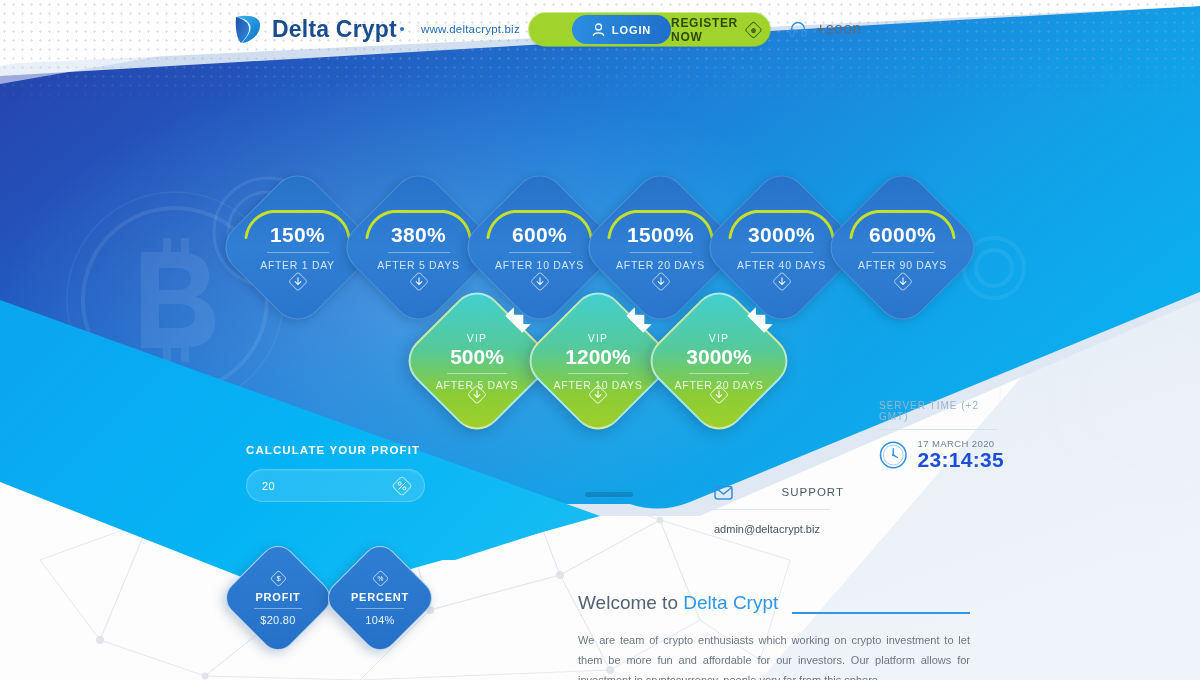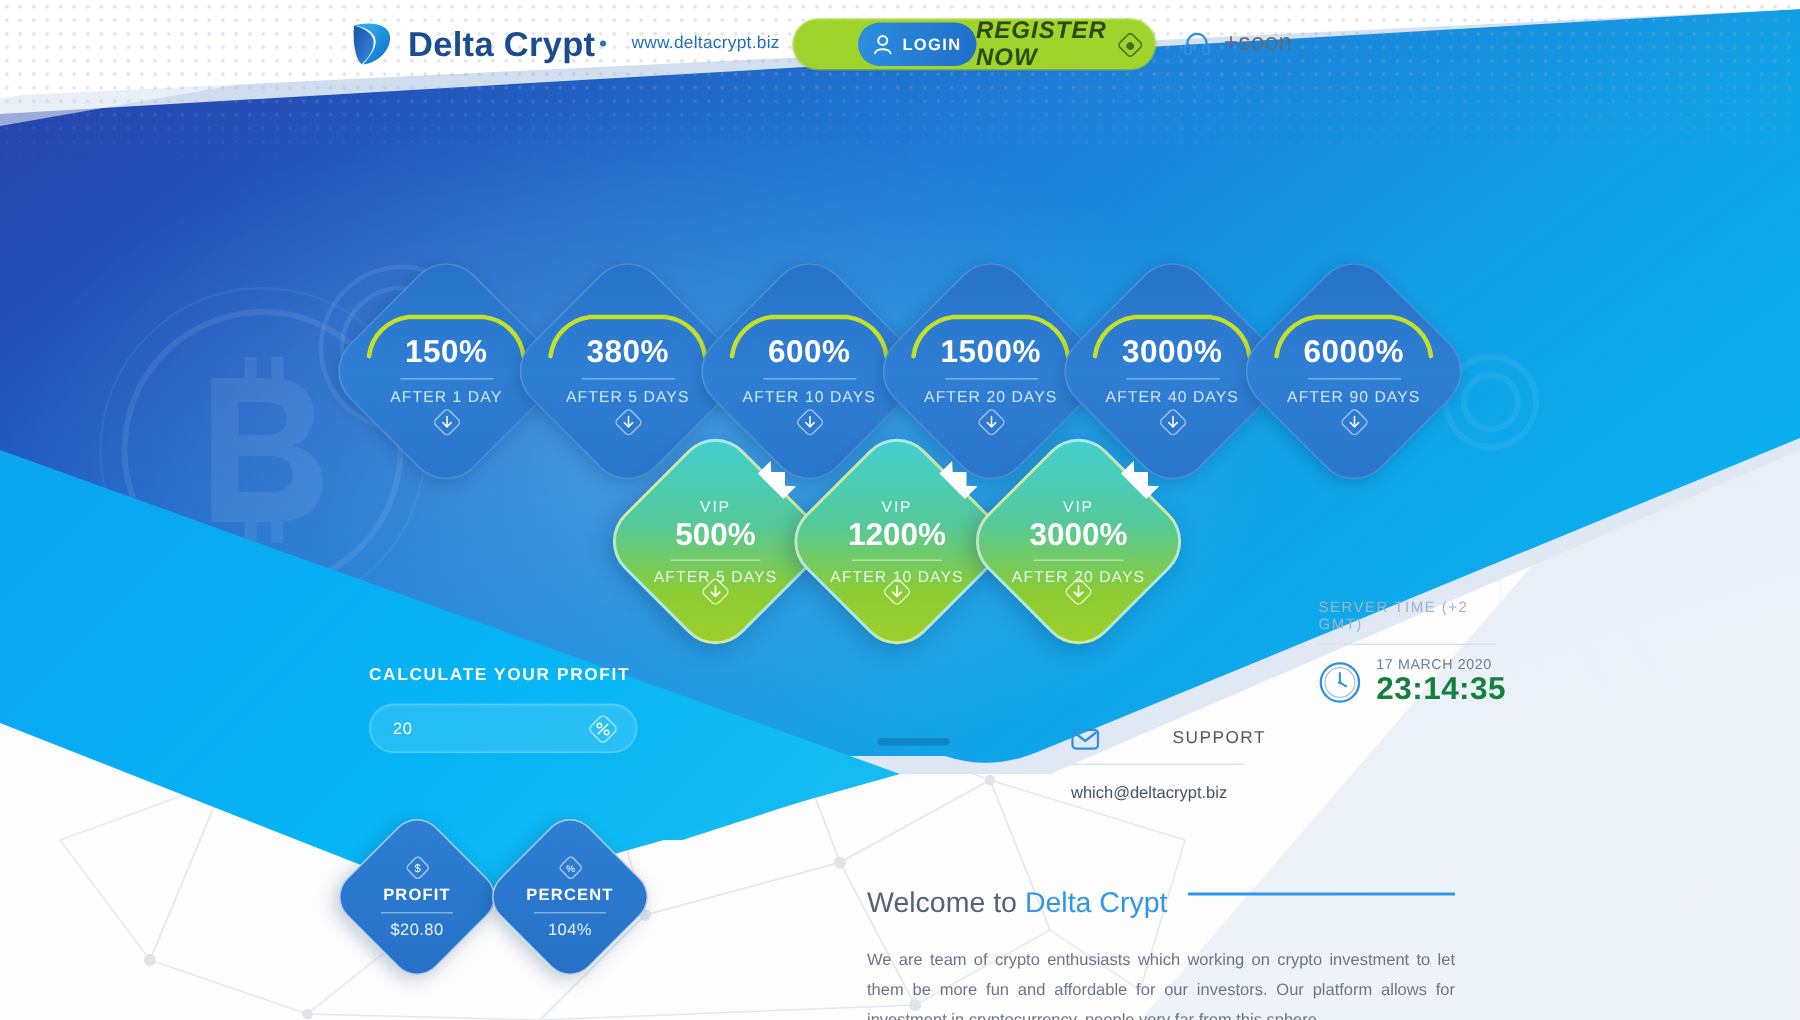--- a/index.html
+++ b/index.html
@@ -43,22 +43,22 @@
   }
   .login-btn{
     width:122px; height:29px; border-radius:15px;
     background:linear-gradient(95deg,#2b8fe0 0%,#1f6ec9 100%);
     display:flex; align-items:center; justify-content:center; gap:7px;
     color:#fff; font-size:11px; font-weight:700; letter-spacing:.9px;
     cursor:pointer; border:none;
   }
   .register-btn{
     flex:1; height:29px; display:flex; align-items:center; justify-content:center;
-    color:#2d4a10; font-size:16px; font-weight:700; letter-spacing:.7px;
-    cursor:pointer; background:transparent; border:none; padding-right:30px;font-style:italic;
+    color:#2d4a10; font-size:12px; font-weight:700; letter-spacing:.7px;
+    cursor:pointer; background:transparent; border:none; padding-right:30px;
   }
   .reg-diamond{
     position:absolute; right:8px; top:50%; transform:translateY(-50%) rotate(45deg);
     width:13px; height:13px; border:1.4px solid #4b6b18; border-radius:3px;
   }
   .reg-diamond::after{
     content:""; position:absolute; left:50%; top:50%; width:5px; height:5px;
     transform:translate(-50%,-50%); border-radius:50%; background:#4b6b18;
   }
   .phone-wrap{ position:absolute; left:789px; top:20px; display:flex; align-items:center; gap:9px; }
@@ -135,30 +135,30 @@
   .res-label{ font-size:11px; font-weight:700; color:#fff; letter-spacing:.8px; }
   .res-rule{ width:48px; height:1px; background:rgba(255,255,255,.42); margin:5px 0 5px; }
   .res-val{ font-size:11px; color:#eaf4ff; letter-spacing:.3px; }
 
   
   .servertime{ position:absolute; left:879px; top:400px; width:125px; z-index:28; }
   .st-title{ font-size:10px; color:#9fb4c9; letter-spacing:1px; }
   .st-rule{ width:118px; height:1px; background:#d6e1ec; margin:7px 0 8px; }
   .st-row{ display:flex; align-items:center; gap:10px; }
   .st-date{ font-size:9.5px; color:#6d7f92; letter-spacing:.4px; }
-  .st-clock{ font-size:21px; font-weight:700; color:#15803d; letter-spacing:.3px; line-height:1.05;text-align:right; }
+  .st-clock{ font-size:21px; font-weight:700; color:#1d4ed8; letter-spacing:.3px; line-height:1.05;text-align:right; }
 
   .support{ position:absolute; left:714px; top:484px; width:130px; z-index:28; }
   .sup-head{ display:flex; align-items:center; gap:9px;justify-content:space-between; }
   .sup-title{ font-size:11.5px; color:#4a5866; letter-spacing:1px; }
   .sup-rule{ width:116px; height:1px; background:#dde5ee; margin:9px 0 9px; }
   .sup-mail{ font-size:11px; color:#46525f; }
 
   .welcome{ position:absolute; left:578px; top:592px; width:392px; z-index:28; }
-  .wel-head{ display:flex; align-items:flex-start; gap:14px; }
+  .wel-head{ display:flex; align-items:flex-end; gap:14px; }
   .wel-t1{ font-size:19px; color:#556273; font-weight:400; white-space:nowrap; }
   .wel-t2{ color:#2f97e8; }
   .wel-line{ flex:1; height:1.6px; background:#2f97e8; margin-top:3px; }
   .wel-body{ margin-top:16px; font-size:11px; line-height:20px; color:#6a7685; text-align:justify; }
 
   
   .handle{
     position:absolute; left:585px; top:492px; width:48px; height:5px;
     border-radius:3px; background:rgba(10,40,80,.22); z-index:26;
   }
@@ -528,21 +528,21 @@
 
   <div class="support">
     <div class="sup-head">
       <svg width="19" height="16" viewBox="0 0 19 16">
         <rect x="1" y="2.5" width="17" height="12.5" rx="2.4" fill="none" stroke="#2f8fe0" stroke-width="1.5"></rect>
         <path d="M2.5 4.5 L9.5 10 L16.5 4.5" fill="none" stroke="#2f8fe0" stroke-width="1.5" stroke-linecap="round"></path>
       </svg>
       <span class="sup-title">SUPPORT</span>
     </div>
     <div class="sup-rule"></div>
-    <a class="sup-mail" href="#" style="text-decoration:none;color:#46525f;">which@deltacrypt.biz</a>
+    <a class="sup-mail" href="#" style="text-decoration:none;color:#46525f;">admin@deltacrypt.biz</a>
   </div>
 
   <div class="welcome">
     <div class="wel-head">
       <div class="wel-t1"><span>Welcome to </span><span class="wel-t2">Delta Crypt</span></div>
       <div class="wel-line"></div>
     </div>
     <p class="wel-body">We are team of crypto enthusiasts which working on crypto investment to let them be more fun and affordable for our investors. Our platform allows for investment in cryptocurrency, people very far from this sphere.</p>
   </div>
 

